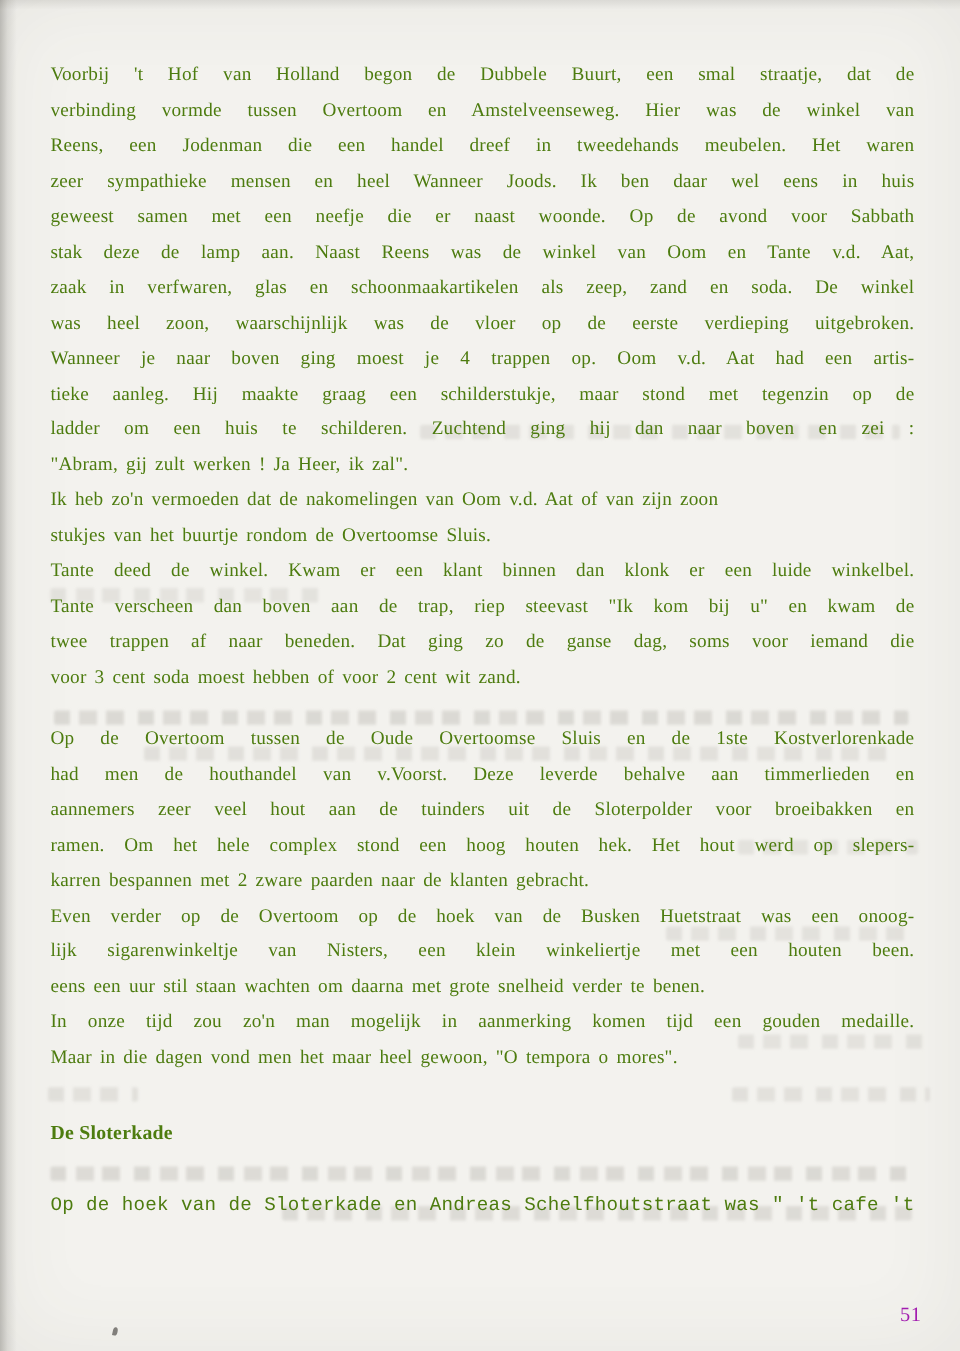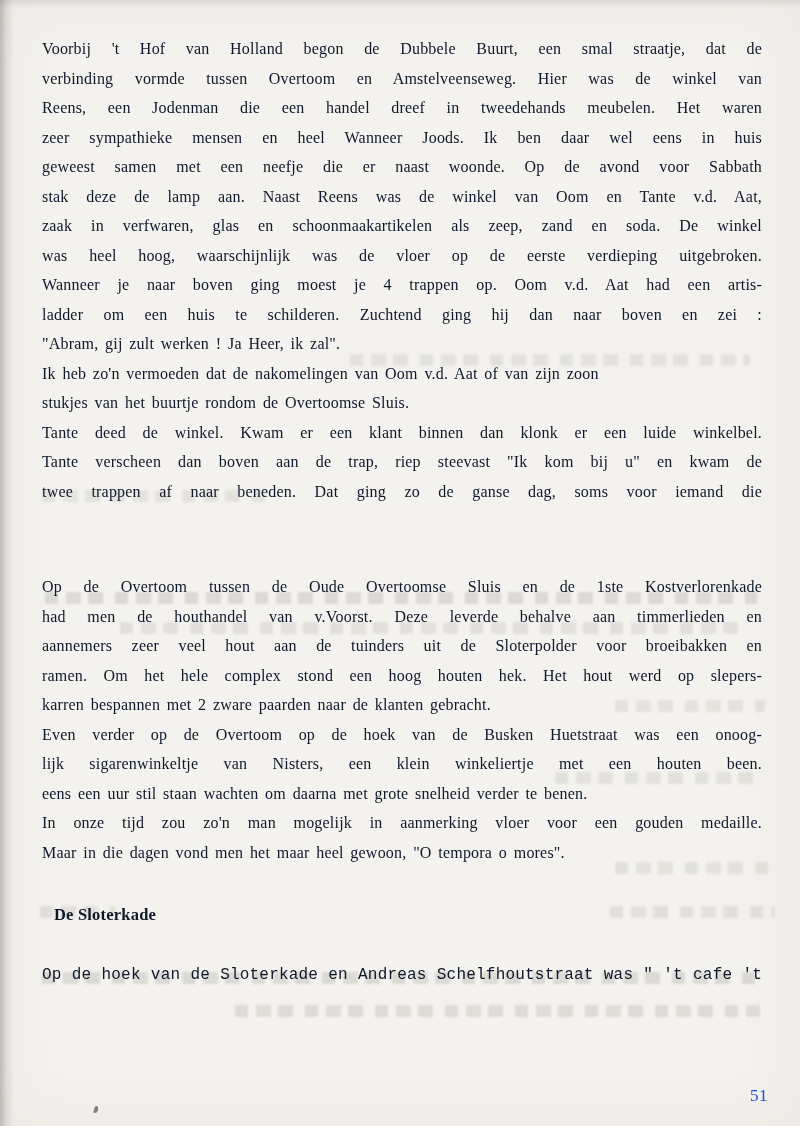--- a/index.html
+++ b/index.html
@@ -20,54 +20,53 @@
     width: 14px; height: 100%;
     background: linear-gradient(90deg, rgba(60,58,52,0.28), rgba(60,58,52,0.10) 45%, rgba(60,58,52,0) 100%);
   }
   .edge-top {
     position: absolute; left: 0; top: 0;
     width: 100%; height: 8px;
     background: linear-gradient(180deg, rgba(60,58,52,0.10), rgba(60,58,52,0) 100%);
   }
   .body-text {
     position: absolute;
-    left: 42px; top: 34px;
+    left: 42px; top: 48px;
     width: 720px;
-    color: #0f172a;
+    color: #4d7c0f;
     font-size: 16px;
     letter-spacing: 0.2px;
   }
   .block { margin: 0; }
-  .blk-2 { margin-top: 66px; }   
+  .blk-2 { margin-top: 22px; }   
   .blk-3 { margin-top: 33px; }   
   .blk-4 { margin-top: 31px; font-family: Liberation Mono, monospace; }   
   .line {
     height: 29.5px;
     line-height: 29.5px;
     overflow: hidden;
     text-align: justify;
     text-align-last: justify;
   }
   .line.nj {
     text-align: left;
     text-align-last: left;
     word-spacing: 2.5px;
   }
   .heading {
     height: 29.5px;
     line-height: 29.5px;
     font-weight: bold;
     font-size: 16.5px;
-    margin-left: 12px;
   }
   .pagenum {
     position: absolute;
     top: 1086px; right: 32px;
     font-size: 17px;
-    color: #1d4ed8;
+    color: #a21caf;
     letter-spacing: 0.5px;
   }
   
   .ghost {
     position: absolute;
     height: 12px;
     filter: blur(1.3px);
     opacity: 0.5;
     border-radius: 2px;
     background: repeating-linear-gradient(90deg,
@@ -117,42 +116,44 @@
 
   <div class="body-text" id="body-text">
       <div class="block blk-0">
         <div class="line">Voorbij 't Hof van Holland begon de Dubbele Buurt, een smal straatje, dat de</div>
         <div class="line">verbinding vormde tussen Overtoom en Amstelveenseweg. Hier was de winkel van</div>
         <div class="line">Reens, een Jodenman die een handel dreef in tweedehands meubelen. Het waren</div>
         <div class="line">zeer sympathieke mensen en heel Wanneer Joods. Ik ben daar wel eens in huis</div>
         <div class="line">geweest samen met een neefje die er naast woonde. Op de avond voor Sabbath</div>
         <div class="line">stak deze de lamp aan. Naast Reens was de winkel van Oom en Tante v.d. Aat,</div>
         <div class="line">zaak in verfwaren, glas en schoonmaakartikelen als zeep, zand en soda. De winkel</div>
-        <div class="line">was heel hoog, waarschijnlijk was de vloer op de eerste verdieping uitgebroken.</div>
+        <div class="line">was heel zoon, waarschijnlijk was de vloer op de eerste verdieping uitgebroken.</div>
         <div class="line">Wanneer je naar boven ging moest je 4 trappen op. Oom v.d. Aat had een artis-</div>
+        <div class="line">tieke aanleg. Hij maakte graag een schilderstukje, maar stond met tegenzin op de</div>
         <div class="line">ladder om een huis te schilderen. Zuchtend ging hij dan naar boven en zei :</div>
         <div class="line nj">"Abram, gij zult werken ! Ja Heer, ik zal".</div>
       </div>
       <div class="block blk-1">
         <div class="line nj">Ik heb zo'n vermoeden dat de nakomelingen van Oom v.d. Aat of van zijn zoon</div>
         <div class="line nj">stukjes van het buurtje rondom de Overtoomse Sluis.</div>
         <div class="line">Tante deed de winkel. Kwam er een klant binnen dan klonk er een luide winkelbel.</div>
         <div class="line">Tante verscheen dan boven aan de trap, riep steevast "Ik kom bij u" en kwam de</div>
         <div class="line">twee trappen af naar beneden. Dat ging zo de ganse dag, soms voor iemand die</div>
+        <div class="line nj">voor 3 cent soda moest hebben of voor 2 cent wit zand.</div>
       </div>
       <div class="block blk-2">
         <div class="line">Op de Overtoom tussen de Oude Overtoomse Sluis en de 1ste Kostverlorenkade</div>
         <div class="line">had men de houthandel van v.Voorst. Deze leverde behalve aan timmerlieden en</div>
         <div class="line">aannemers zeer veel hout aan de tuinders uit de Sloterpolder voor broeibakken en</div>
         <div class="line">ramen. Om het hele complex stond een hoog houten hek. Het hout werd op slepers-</div>
         <div class="line nj">karren bespannen met 2 zware paarden naar de klanten gebracht.</div>
         <div class="line">Even verder op de Overtoom op de hoek van de Busken Huetstraat was een onoog-</div>
         <div class="line">lijk sigarenwinkeltje van Nisters, een klein winkeliertje met een houten been.</div>
         <div class="line nj">eens een uur stil staan wachten om daarna met grote snelheid verder te benen.</div>
-        <div class="line">In onze tijd zou zo'n man mogelijk in aanmerking vloer voor een gouden medaille.</div>
+        <div class="line">In onze tijd zou zo'n man mogelijk in aanmerking komen tijd een gouden medaille.</div>
         <div class="line nj">Maar in die dagen vond men het maar heel gewoon, "O tempora o mores".</div>
       </div>
       <div class="block blk-3 heading">De Sloterkade</div>
       <div class="block blk-4">
         <div class="line">Op de hoek van de Sloterkade en Andreas Schelfhoutstraat was " 't cafe 't Recht-</div>
       </div>
     </div>
 
   <div class="pagenum">51</div>
   <div class="speck"></div>

